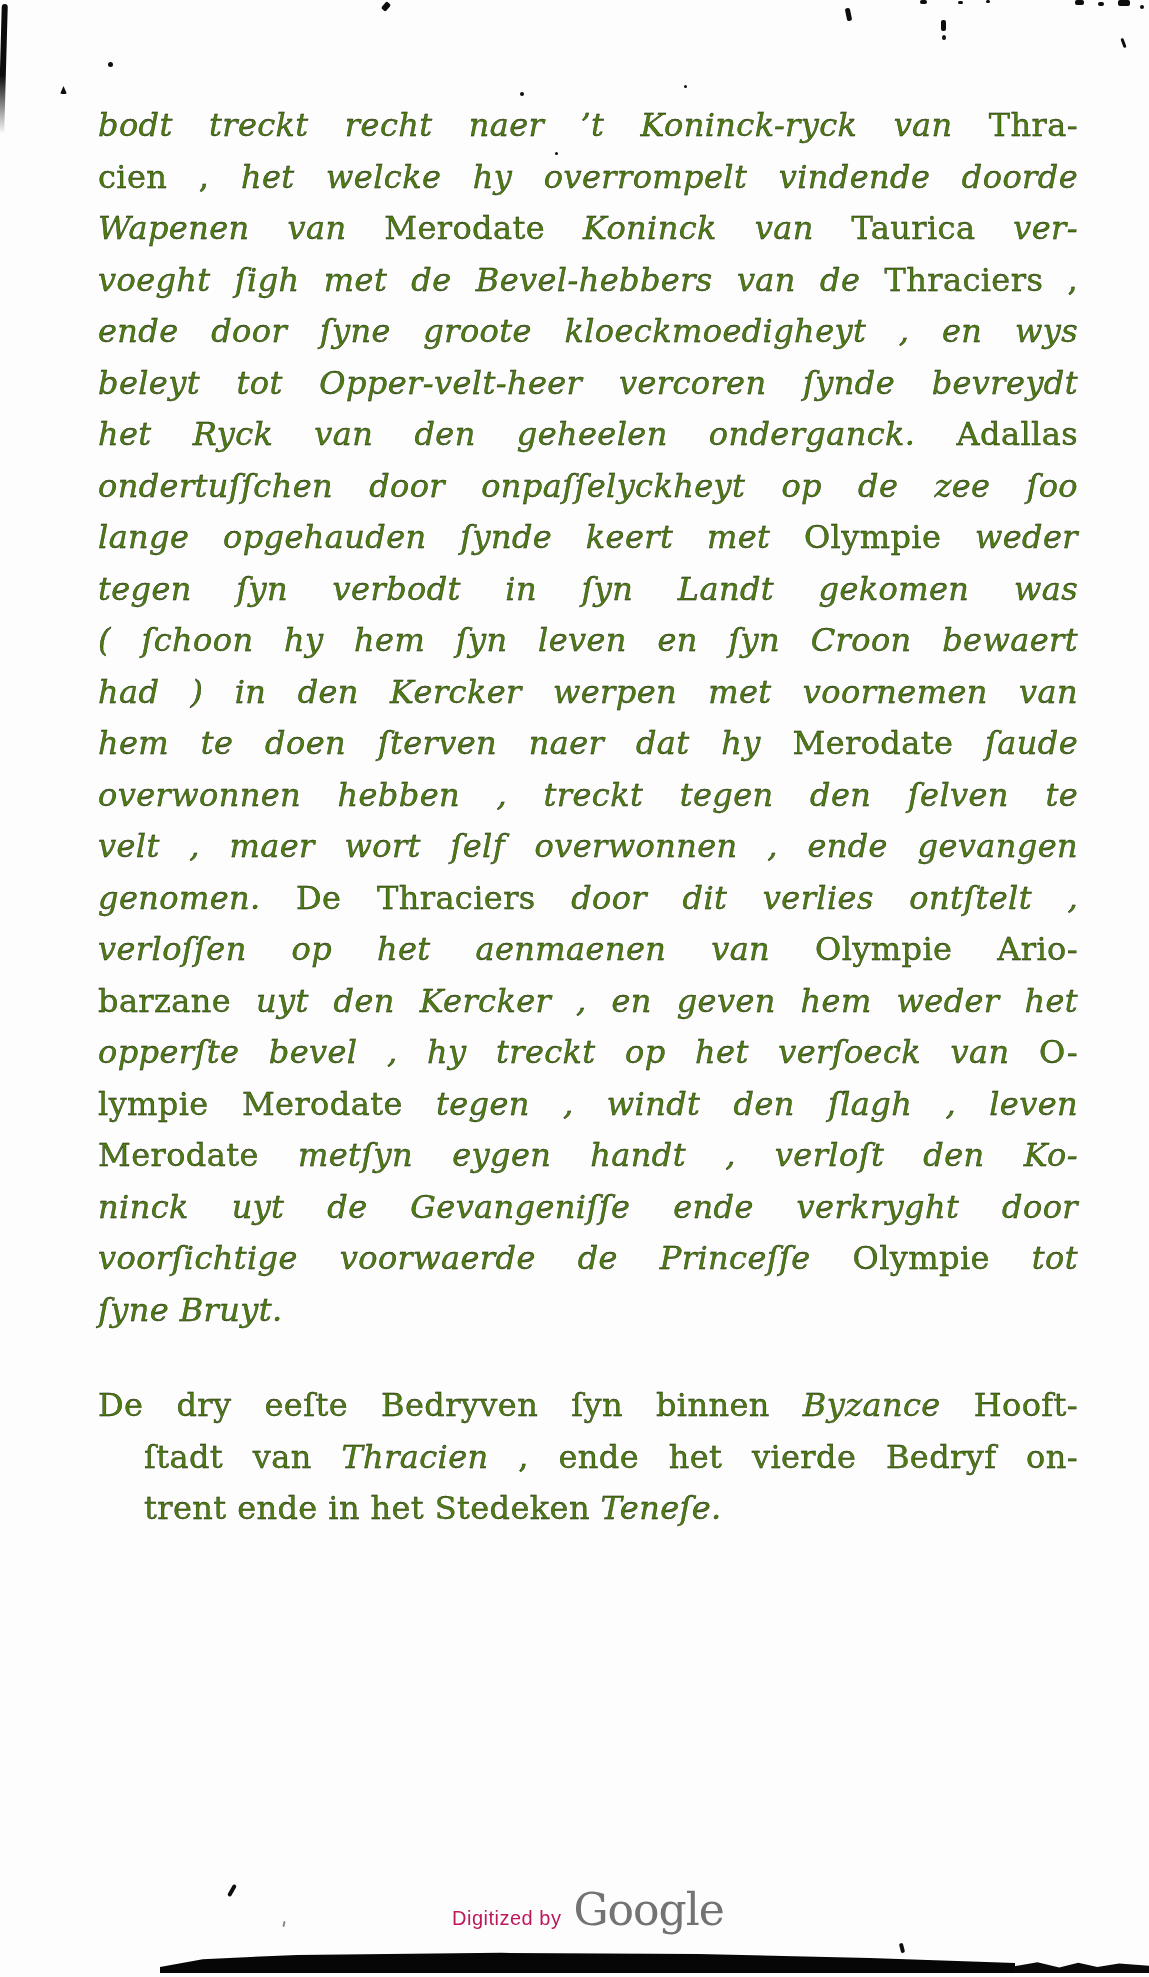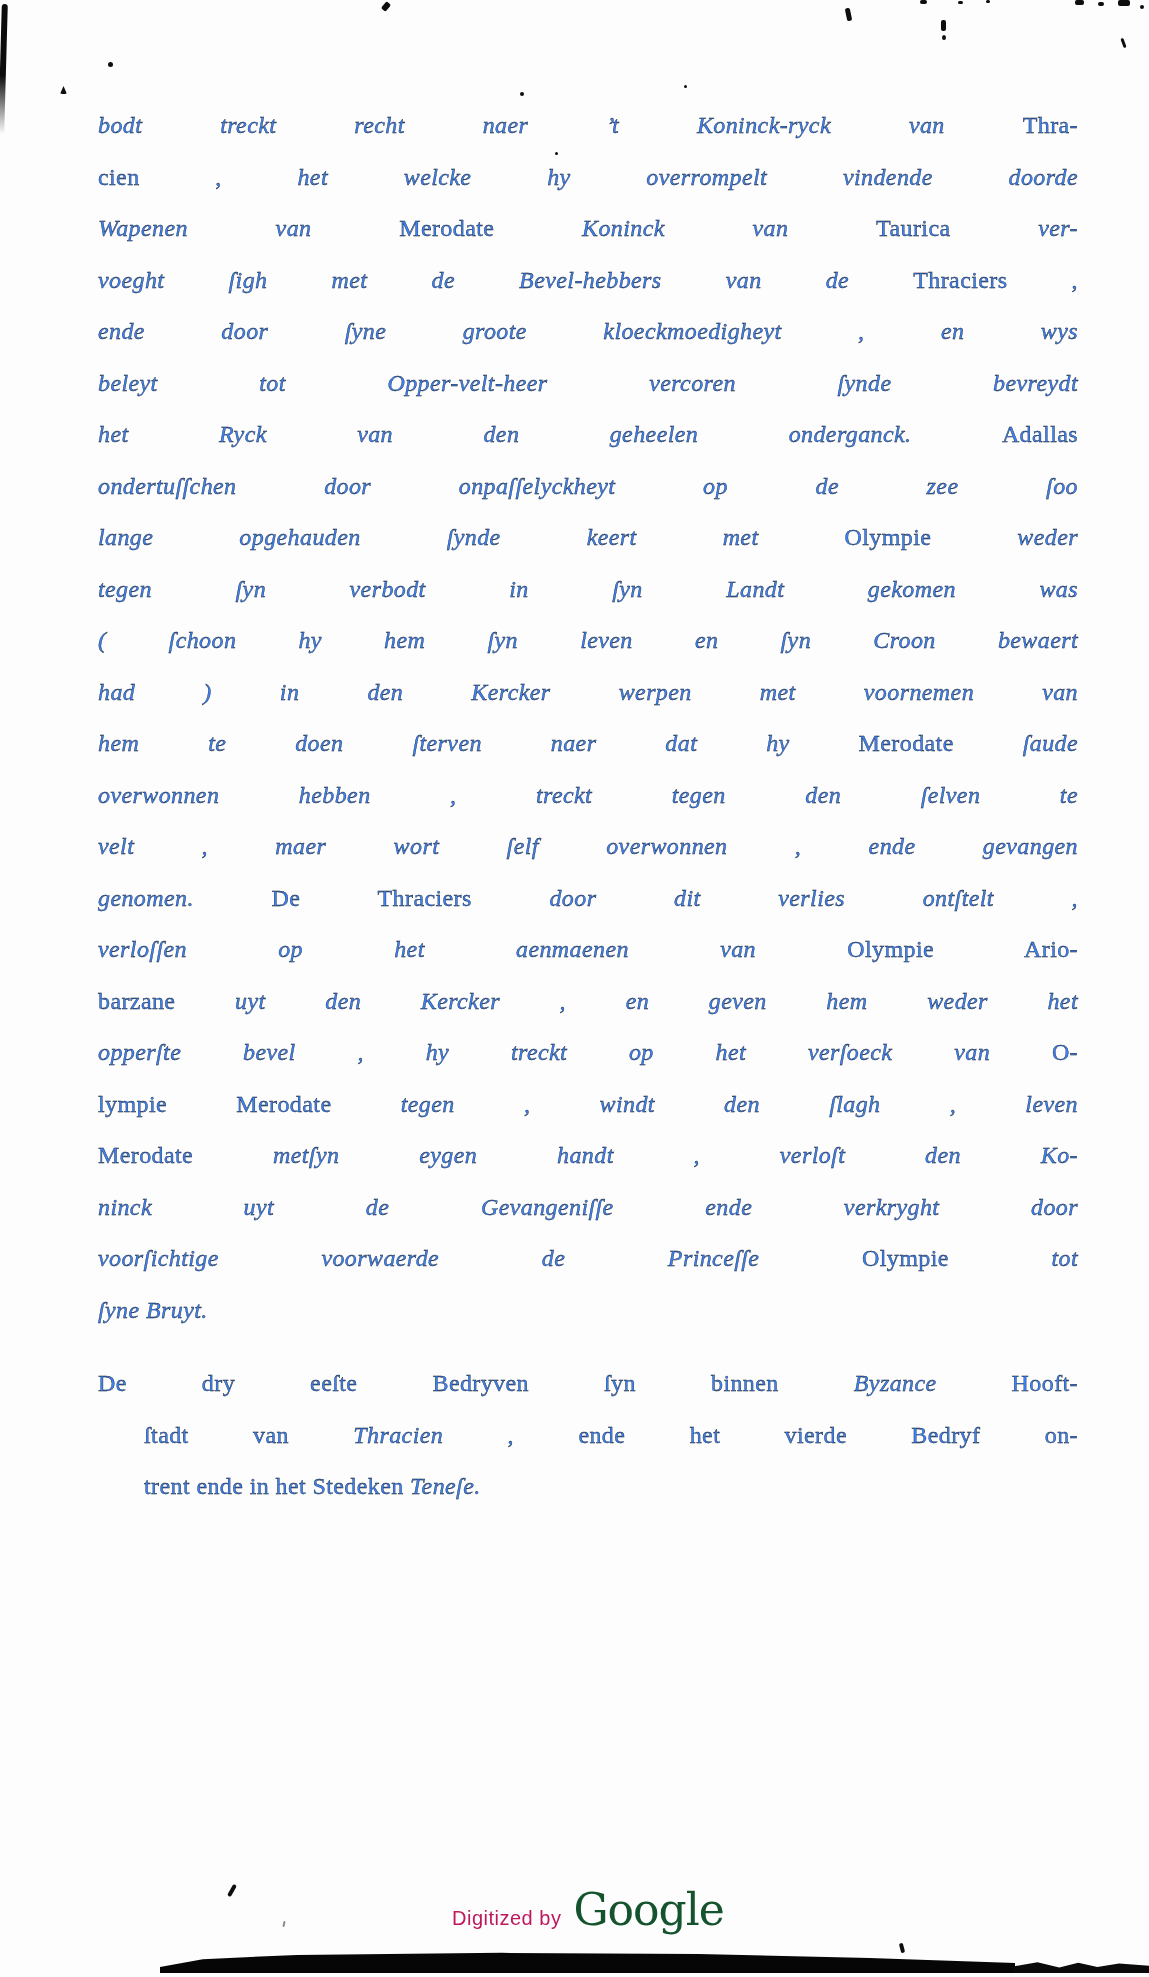--- a/index.html
+++ b/index.html
@@ -7,28 +7,27 @@
     width:1149px;height:1977px;
     background:#fdfdfd;
     position:relative;
     overflow:hidden;
     font-family:"DejaVu Serif", serif;
   }
   .page{position:absolute;inset:0;}
   .text-block{
     position:absolute;
     left:98px;top:100px;width:980px;
-    color:#3b82f6;
-    font-size:24px;
+    color:#4d7c0f;
+    font-size:32px;
     letter-spacing:.4px;
-    font-family:Liberation Serif, serif;
     -webkit-text-stroke:.35px #141414;
   }
   .paragraph{margin:0;}
-  .paragraph.p2{margin-top:22px;}
+  .paragraph.p2{margin-top:44px;}
   .line{
     height:51.5px;
     line-height:51.5px;
     text-align:justify;
     text-align-last:justify;
     text-justify:inter-word;
     white-space:nowrap;
   }
   .line.nojust{text-align:left;text-align-last:left;}
   .line.indent{padding-left:46px;}
@@ -39,21 +38,21 @@
     position:absolute;left:452px;top:1884px;
     display:flex;align-items:baseline;gap:12px;
     user-select:none;
   }
   .wm-pre{
     font-family:"Liberation Sans", sans-serif;
     font-size:20px;color:#be185d;letter-spacing:.5px;
   }
   .wm-logo{
     font-family:"DejaVu Serif", serif;
-    font-size:44px;color:#14532d;letter-spacing:-1px;
+    font-size:44px;color:#737373;letter-spacing:-1px;
   }
   
   .speck{position:absolute;background:#0e0e0e;border-radius:2px;}
   .edge-mark{
     position:absolute;left:0;top:4px;width:6px;height:130px;
     background:linear-gradient(to bottom,#0c0c0c 0%,#0c0c0c 55%,rgba(0,0,0,0) 100%);
     transform:rotate(1.6deg);border-radius:3px;
   }
   .bottom-bar{
     position:absolute;left:160px;top:1952px;width:855px;height:21px;

